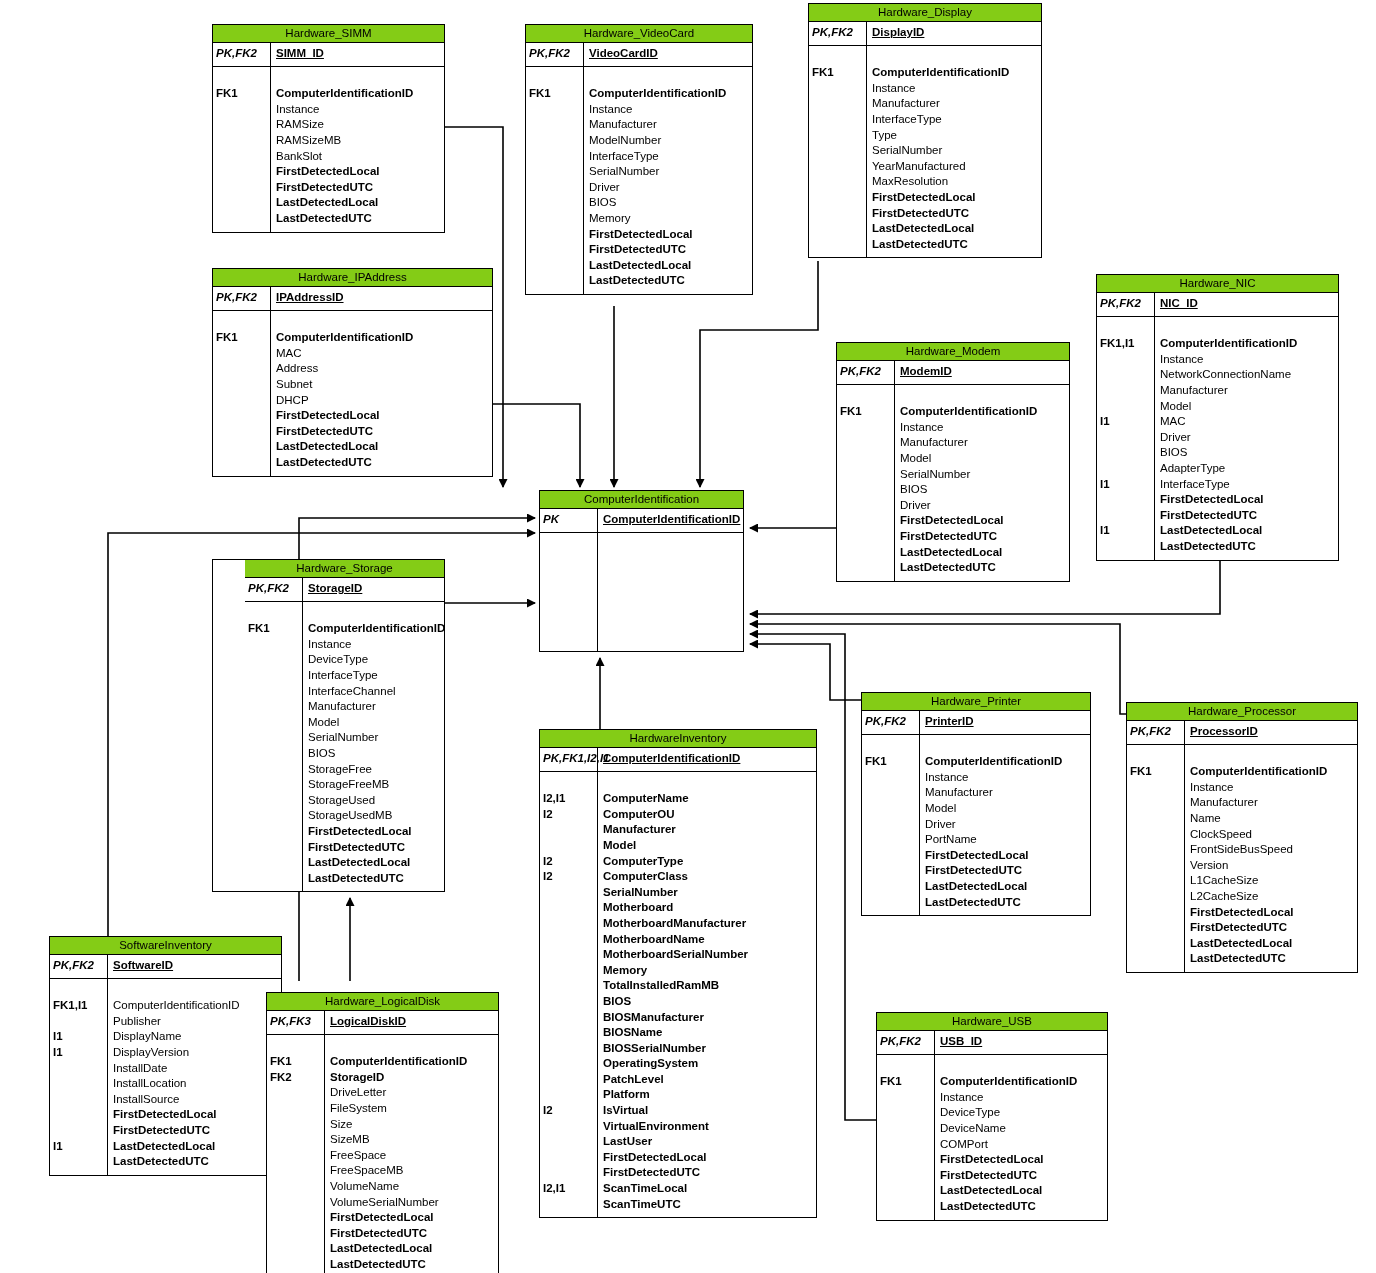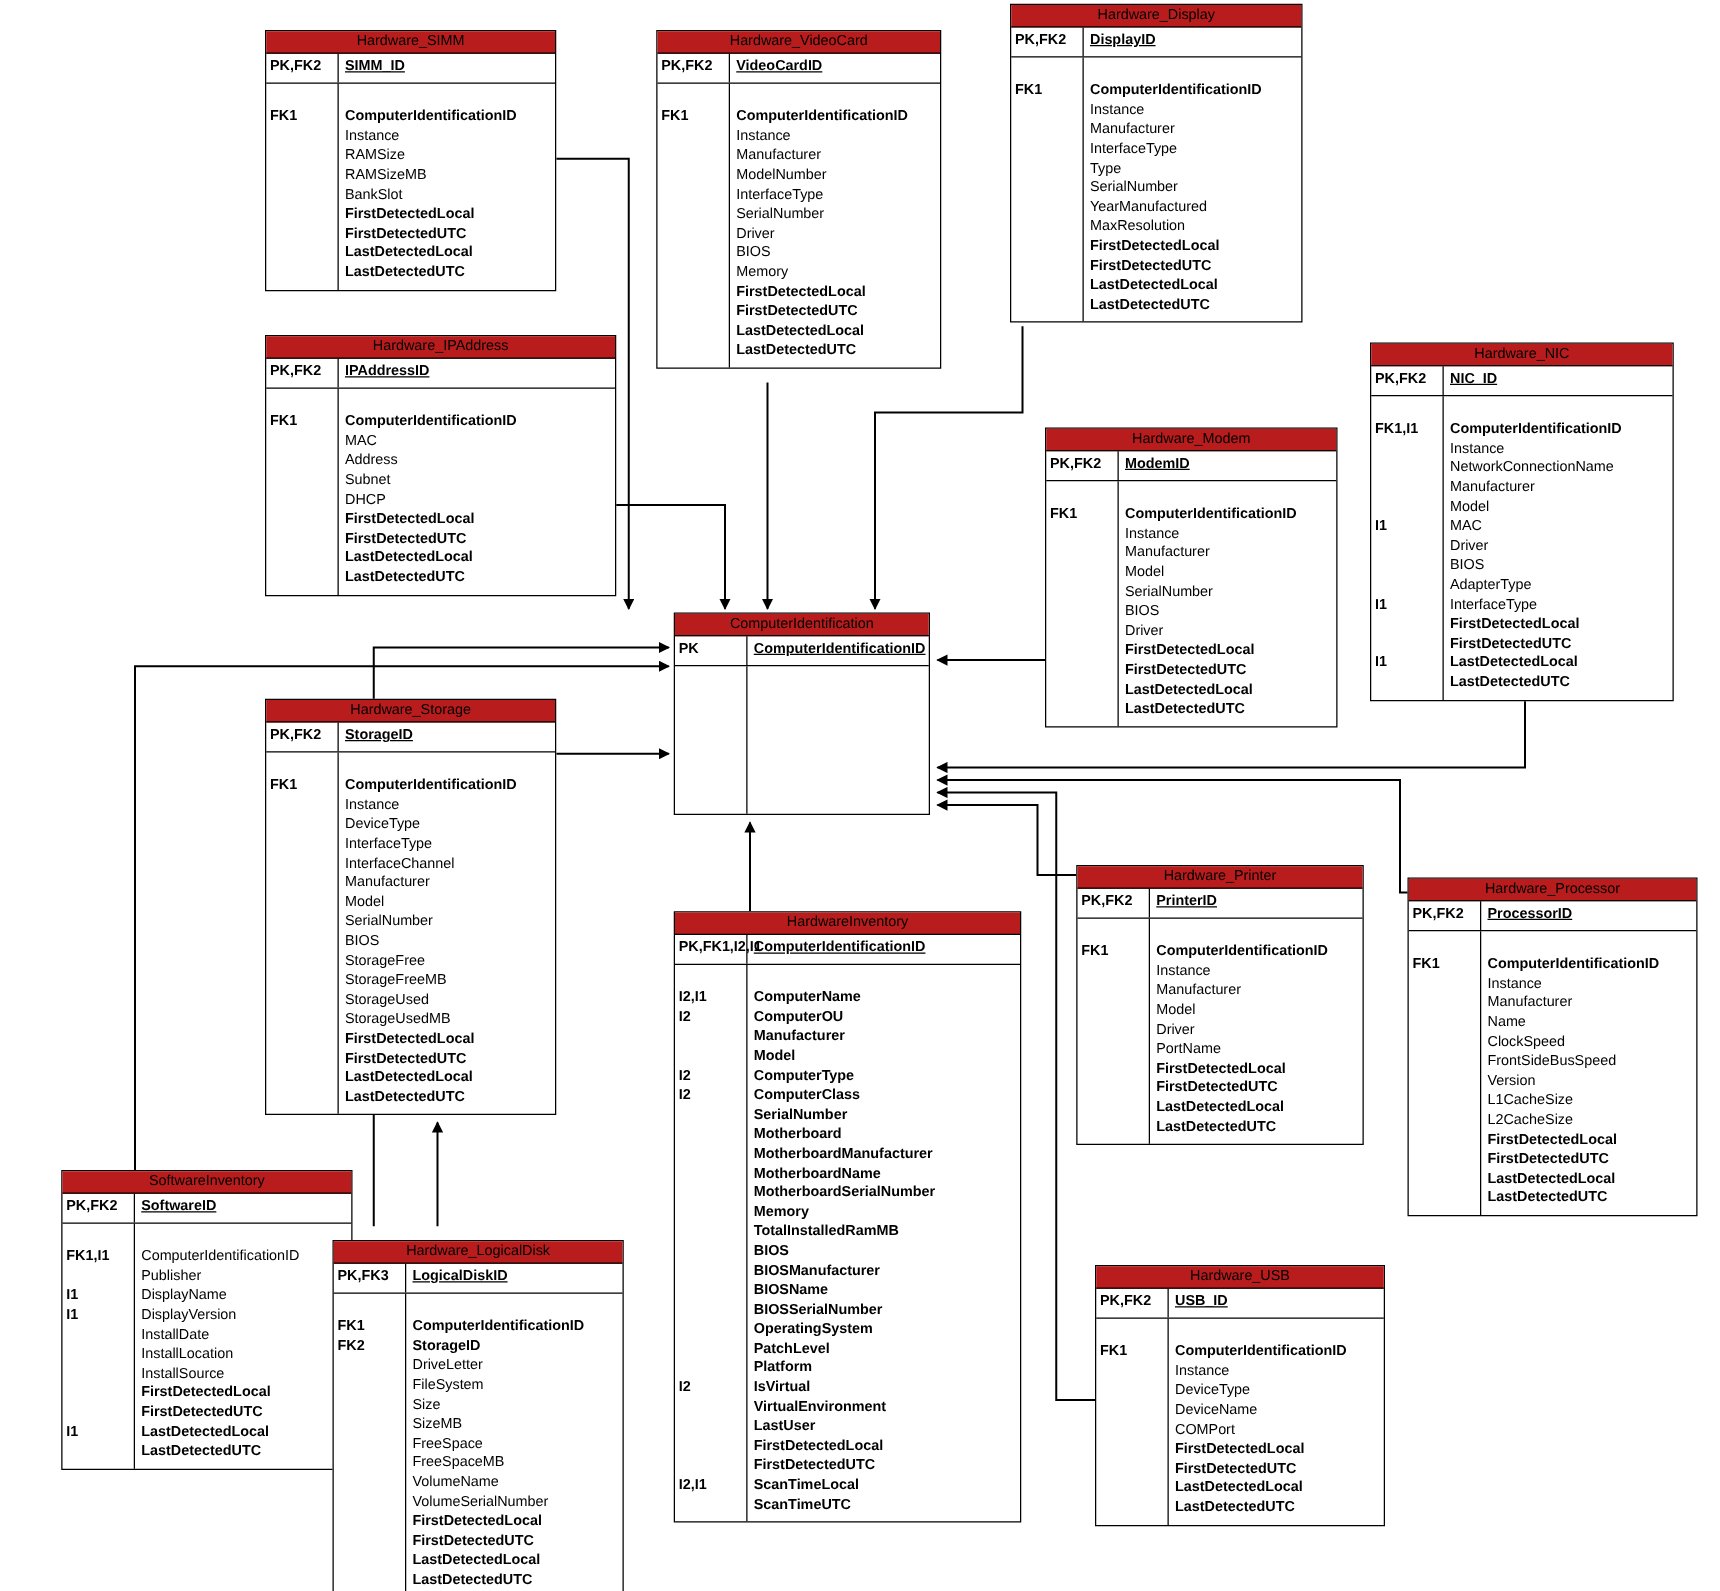--- a/index.html
+++ b/index.html
@@ -1,24 +1,24 @@
 <!DOCTYPE html>
 <html><head>
 <meta charset="utf-8">
 <style>
   html,body{margin:0;padding:0;background:#ffffff;}
   body{font-family:"Liberation Sans", sans-serif;}
   #canvas{position:relative;width:1376px;height:1273px;overflow:hidden;background:#fff;}
   .entity{position:absolute;border:1px solid #000;background:#fff;box-sizing:border-box;}
-  .entity .title{background:#b91c1c;border-bottom:1px solid #000;text-align:center;font-size:11.5px;padding:2px 0 3px 0;color:#000;}
+  .entity .title{background:#84cc16;border-bottom:1px solid #000;text-align:center;font-size:11.5px;padding:2px 0 3px 0;color:#000;}
   .entity .body{display:flex;}
   .entity .keycol{width:58px;flex:0 0 auto;border-right:1px solid #000;box-sizing:border-box;padding:4px 3px 5px 3px;}
   .entity .attrcol{flex:1 1 auto;box-sizing:border-box;padding:4px 4px 5px 5px;}
   .entity .pkrow{display:flex;border-bottom:1px solid #000;}
-  .entity .pkrow .keycol{padding:3px 3px 4px 3px;}
+  .entity .pkrow .keycol{padding:3px 3px 4px 3px;font-style:italic;}
   .entity .pkrow .attrcol{padding:3px 4px 4px 5px;}
   .line{font-size:11.5px;line-height:15.6px;color:#000;white-space:nowrap;}
   .b{font-weight:bold;}
   .u{text-decoration:underline;}
   .blank{height:15.6px;}
   svg.links{position:absolute;left:0;top:0;width:1376px;height:1273px;pointer-events:none;}
 </style>
 </head>
 <body>
 
@@ -327,21 +327,21 @@
           <div class="blank"></div>
           <div class="line b">&nbsp;</div>
           <div class="line b">&nbsp;</div>
           <div class="line b">&nbsp;</div>
           <div class="line b">&nbsp;</div>
           <div class="line b">&nbsp;</div>
           <div class="line b">&nbsp;</div>
         </div>
       </div>
     </div>
-    <div class="entity" style="left: 212px; top: 559px; width: 233px;">
+    <div class="entity" style="left: 212px; top: 559px; width: 233px; padding-left: 32px;">
       <div class="title">Hardware_Storage</div>
       <div class="body pkrow">
         <div class="keycol">
           <div class="line b">PK,FK2</div>
         </div>
         <div class="attrcol">
           <div class="line b u">StorageID</div>
         </div>
       </div>
       <div class="body">

